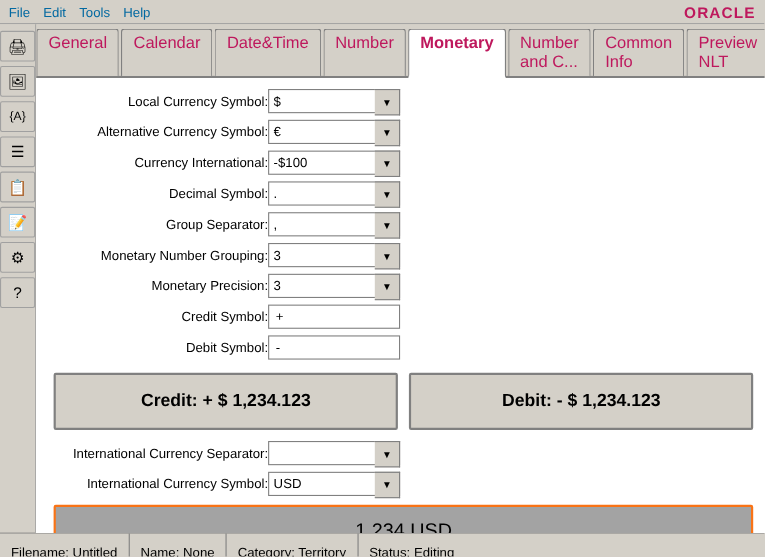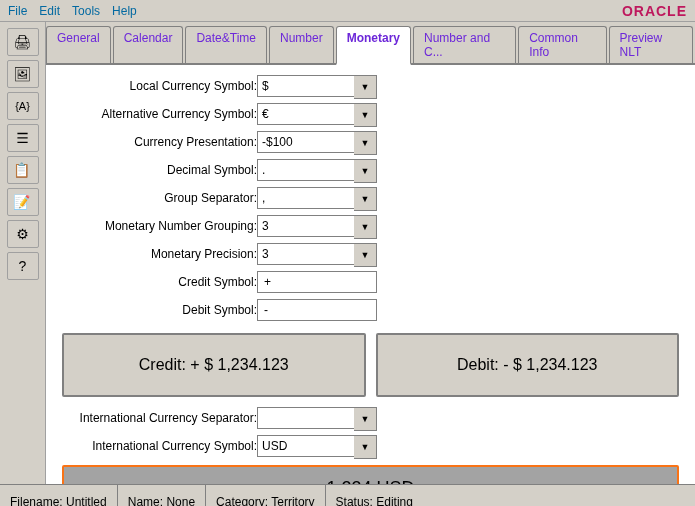--- a/index.html
+++ b/index.html
@@ -81,23 +81,23 @@
       background: #d4d0c8;
       border-bottom: 2px solid #808080;
       padding-top: 4px;
     }
     .tab {
       padding: 4px 10px;
       background: #d4d0c8;
       border: 1px solid #808080;
       border-bottom: none;
       cursor: pointer;
-      font-size: 12px;
+      font-size: 15px;
       margin-right: 2px;
-      color: #6d28d9;
+      color: #be185d;
       border-radius: 3px 3px 0 0;
     }
     .tab.active {
       background: #ffffff;
       border-bottom: 2px solid #ffffff;
       margin-bottom: -2px;
       font-weight: bold;
     }
 
     
@@ -164,28 +164,28 @@
     }
 
     
     .preview-row {
       display: flex;
       gap: 10px;
       margin: 12px 0 10px 0;
     }
     .preview-box {
       flex: 1;
-      height: 64px;
+      height: 52px;
       background: #d4d0c8;
       border: 2px solid #808080;
       display: flex;
       align-items: center;
       justify-content: center;
       font-size: 16px;
-      font-weight: normal;
+      font-weight: bold;
       border-radius: 2px;
     }
 
     
     .final-preview {
       margin: 8px 0;
       height: 46px;
       background: #a3a3a3;
       border: 2px solid #f97316;
       display: flex;
@@ -266,21 +266,21 @@
       <div class="form-row">
         <div class="form-label">Alternative Currency Symbol:</div>
         <div class="select-wrapper">
           <select>
             <option>€</option>
           </select>
         </div>
       </div>
 
       <div class="form-row">
-        <div class="form-label">Currency Presentation:</div>
+        <div class="form-label">Currency International:</div>
         <div class="select-wrapper">
           <select>
             <option>-$100</option>
           </select>
         </div>
       </div>
 
       <div class="form-row">
         <div class="form-label">Decimal Symbol:</div>
         <div class="select-wrapper">

